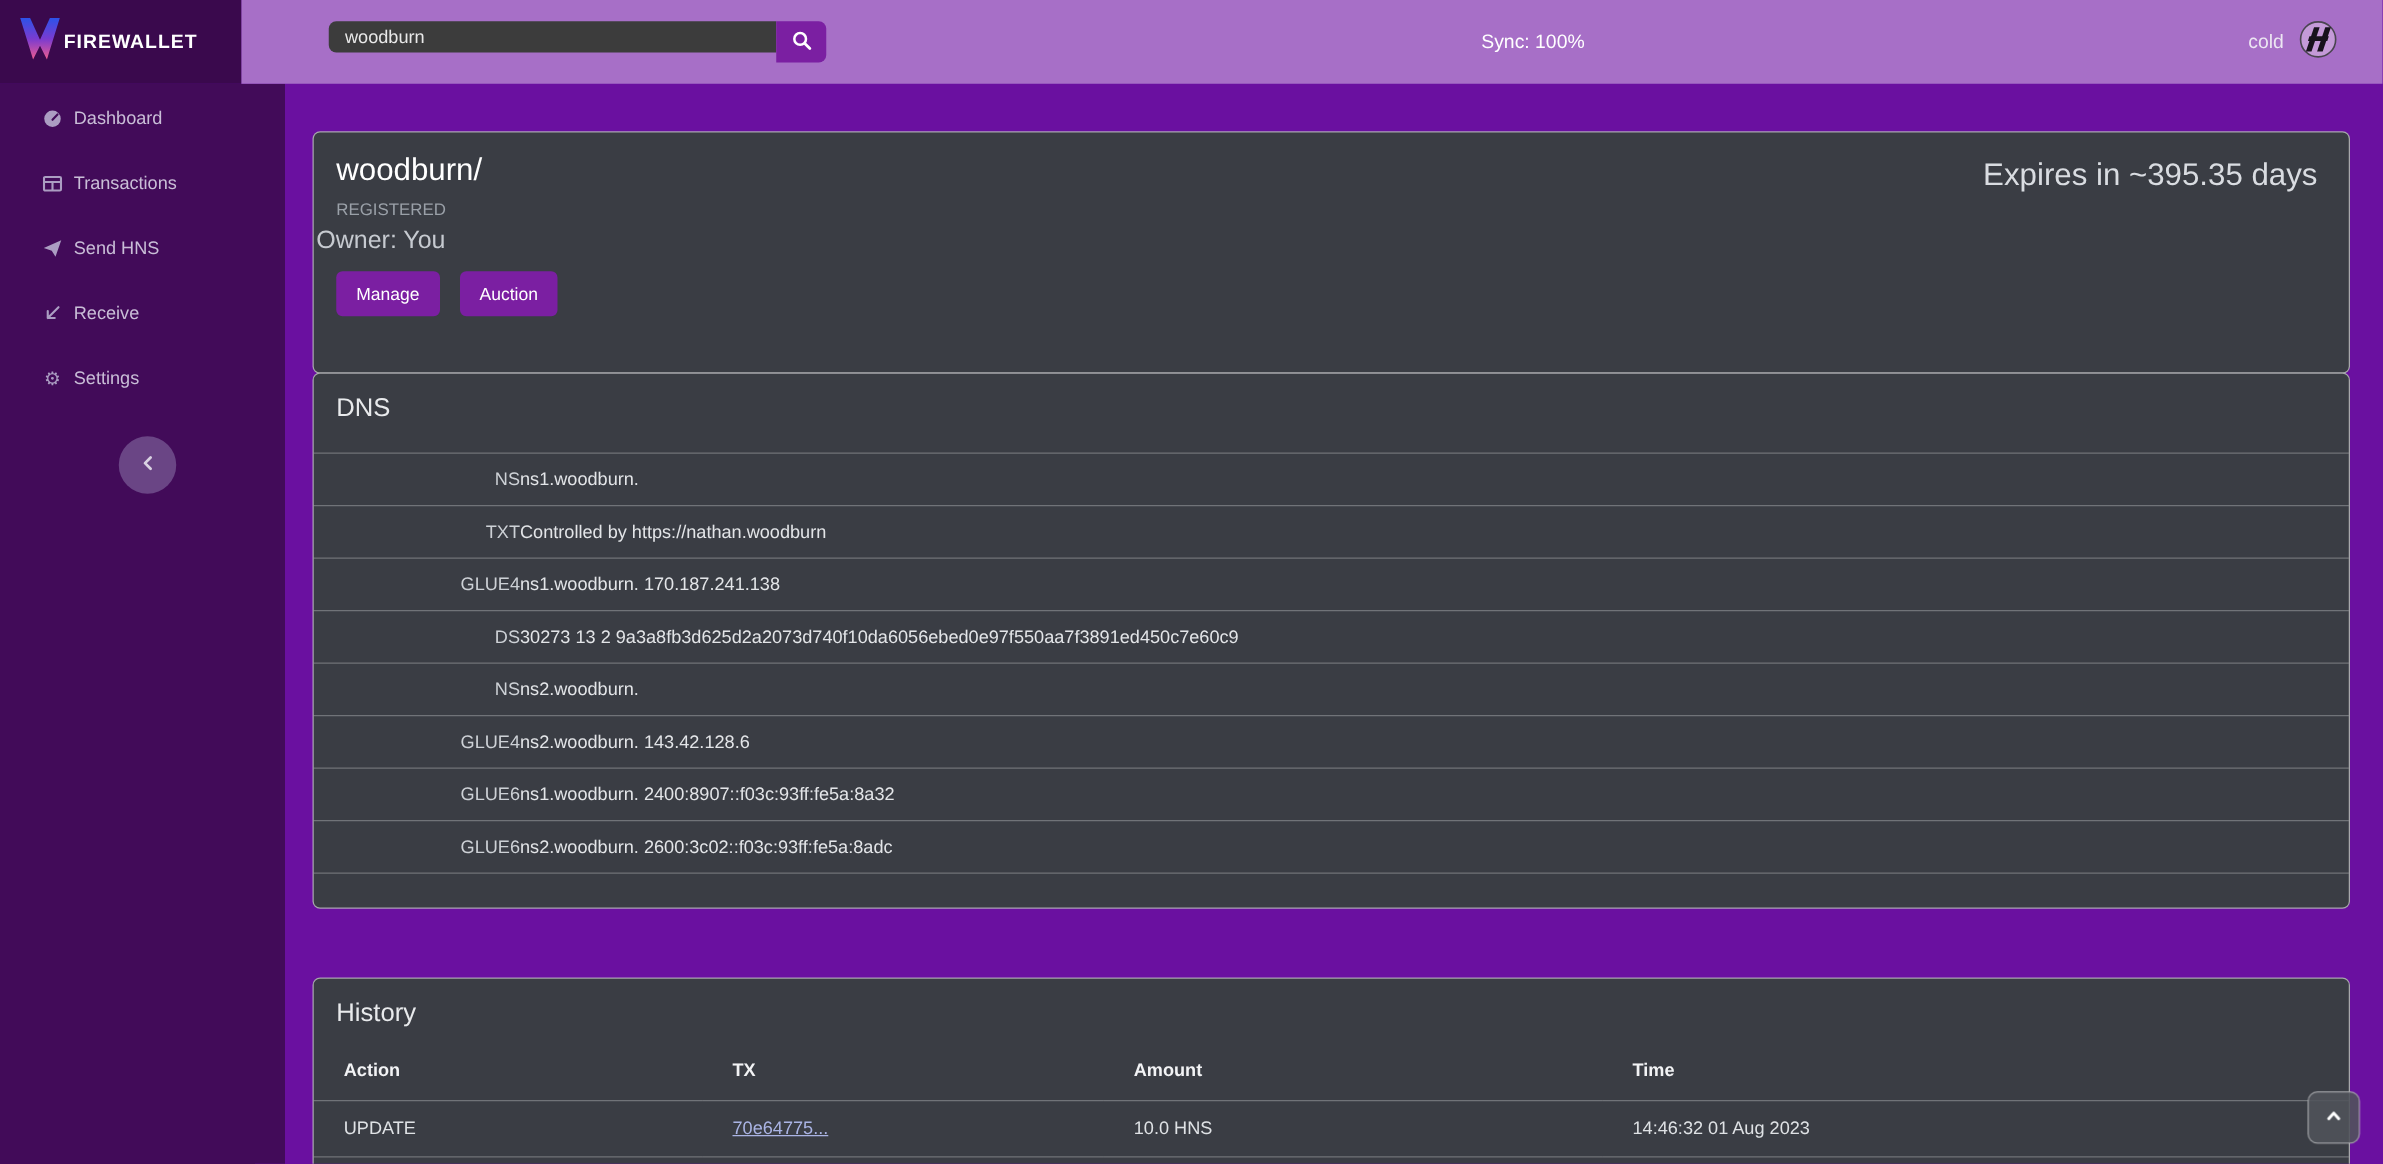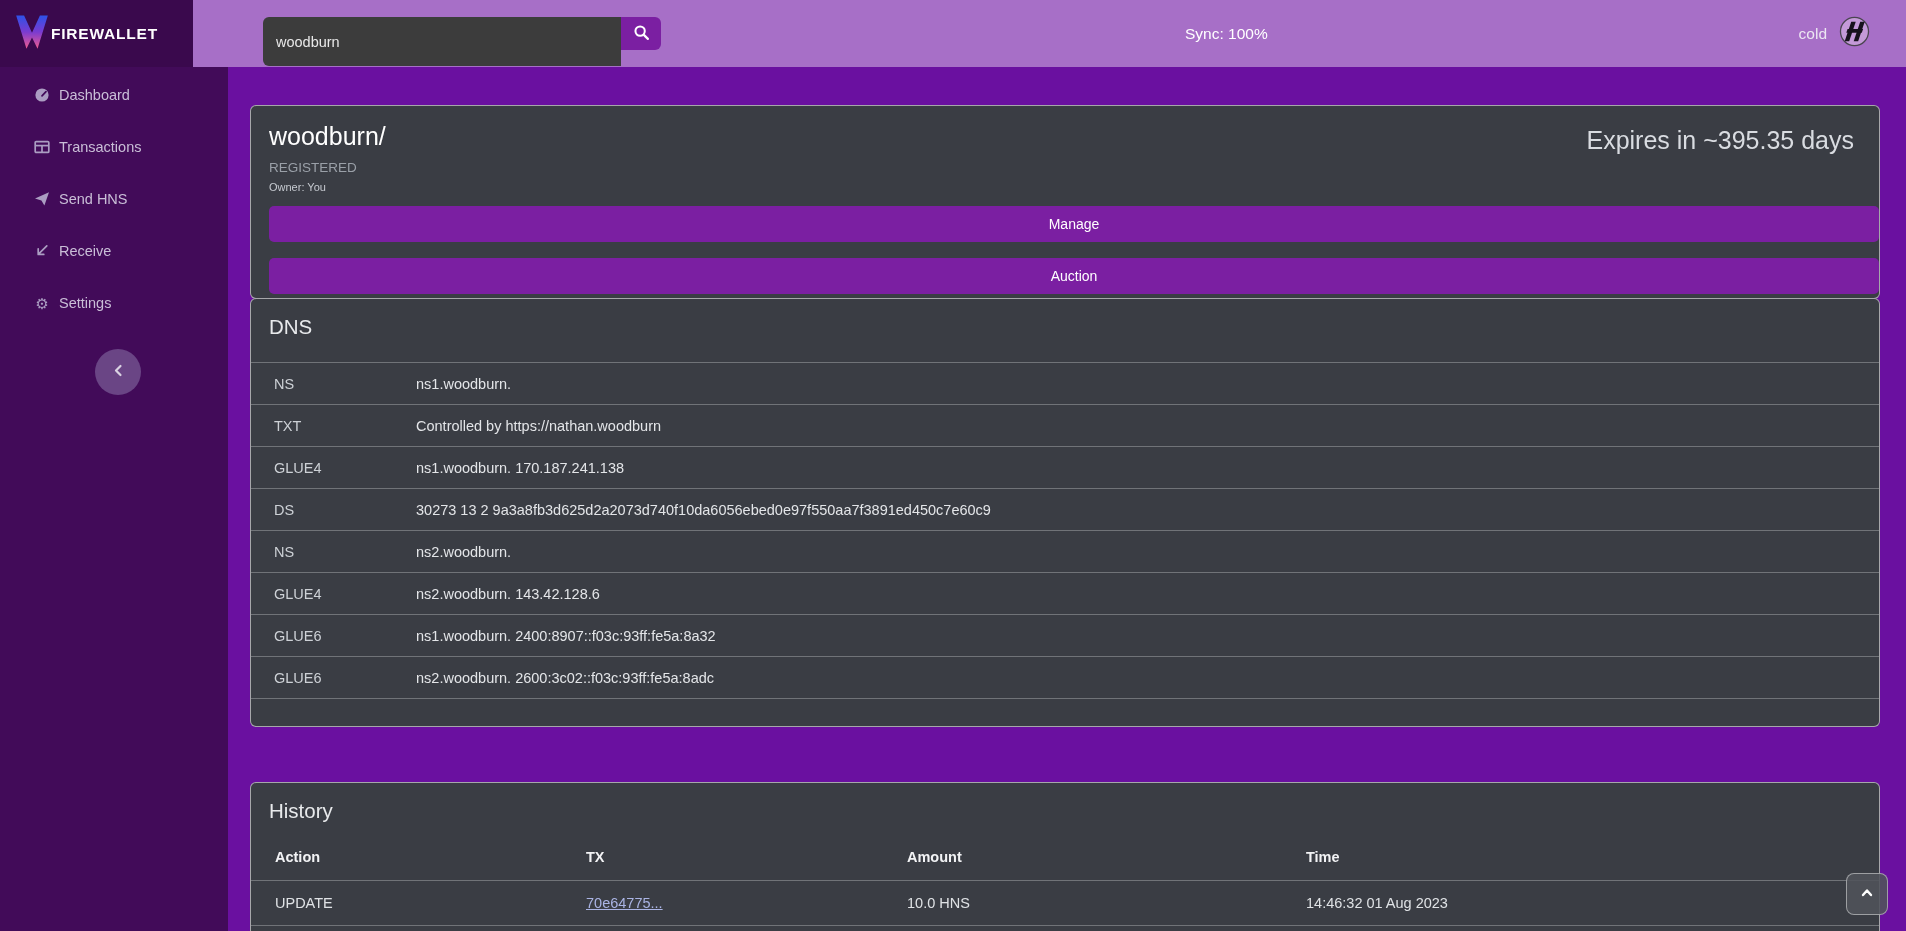--- a/index.html
+++ b/index.html
@@ -5,21 +5,21 @@
   * { margin:0; padding:0; box-sizing:border-box; }
   html,body { width:1906px; height:931px; overflow:hidden; font-family:"Liberation Sans", sans-serif; background:#6a10a0; }
 
   
   .brand-block { position:absolute; left:0; top:0; width:193px; height:67px; background:#3a094d; z-index:30; display:flex; align-items:center; padding-left:13px; }
   .brand-name { color:#ffffff; font-size:15.5px; font-weight:bold; letter-spacing:0.8px; }
 
   
   .topbar { position:absolute; left:193px; right:0; top:0; height:67px; background:#a76fc7; z-index:20; }
   .search-wrap { position:absolute; left:70px; top:17px; height:33px; display:flex; }
-  .search-input { width:358px; height:49px; background:#3c3c3c; border:none; outline:none; border-radius:6px 0 0 6px; color:#e9e9e9; font-size:14.5px; padding:0 13px; font-family:inherit; }
+  .search-input { width:358px; height:25px; background:#3c3c3c; border:none; outline:none; border-radius:6px 0 0 6px; color:#e9e9e9; font-size:14.5px; padding:0 13px; font-family:inherit; }
   .search-btn { width:40px; height:33px; background:#7b1fa2; border:none; border-radius:0 6px 6px 0; cursor:pointer; display:flex; align-items:center; justify-content:center; }
   .sync-label { position:absolute; left:992px; top:0; line-height:67px; color:#ffffff; font-size:15.5px; }
   .topbar-right { position:absolute; right:36px; top:0; height:67px; display:flex; align-items:center; gap:12px; }
   .wallet-name { color:#ece6f2; font-size:15.5px; }
 
   
   .sidebar { position:absolute; left:0; top:67px; width:228px; bottom:0; background:#420b59; z-index:10; padding-top:2px; }
   .side-item { height:52px; display:flex; align-items:center; padding-left:34px; gap:9px; color:#c9bed7; font-size:14.5px; cursor:pointer; }
   .side-item .ic { width:16px; height:16px; color:#ab9dc2; display:flex; align-items:center; justify-content:center; flex:none; }
   .gear-glyph { font-size:15px; line-height:1; color:#ab9dc2; }
@@ -28,29 +28,29 @@
   
   .main { position:absolute; left:228px; top:67px; right:0; bottom:0; background:#6a10a0; overflow:hidden; }
   .card { position:absolute; left:22px; right:26px; background:#3a3d44; border:1px solid rgba(255,255,255,0.55); border-radius:6px; }
   #domain-card { top:38px; height:194px; }
   #dns-card { top:231px; height:429px; }
   #history-card { top:715px; height:290px; }
 
   
   .dc-title { margin:16px 0 0 18px; font-size:25px; color:#ffffff; font-weight:400; }
   .dc-status { margin:9px 0 0 18px; font-size:13.5px; color:#9aa0a8; }
-  .dc-owner { margin:6px 0 0 18px; font-size:11px; color:#c6cad0; }
-  .dc-buttons { margin:13px 0 0 18px; display:flex; gap:16px;flex-direction:column; }
+  .dc-owner { margin:6px 0 0 2px; font-size:20px; color:#c6cad0; }
+  .dc-buttons { margin:13px 0 0 18px; display:flex; gap:16px; }
   .btn { background:#7b1fa2; color:#ffffff; border:none; border-radius:5px; font-size:14px; padding:10px 16px; cursor:pointer; font-family:inherit; }
   .dc-expiry { position:absolute; top:20px; right:25px; font-size:25px; color:#d9dce1; }
 
   
   .card-title { margin:16px 0 0 18px; font-size:20.5px; color:#e8eaec; font-weight:400; }
   .dns-table { margin-top:23px; border-bottom:1px solid rgba(255,255,255,0.28); }
-  .dns-row { display:flex; align-items:center; height:42px; border-top:1px solid rgba(255,255,255,0.28); padding-left:23px; font-size:14.5px; }
+  .dns-row { display:flex; align-items:center; height:42px; border-top:1px solid rgba(255,255,255,0.28); padding-left:23px; font-size:14.5px;text-align:right; }
   .dns-type { width:142px; color:#cdd1d6; flex:none; }
   .dns-value { color:#e3e5e8; white-space:nowrap; }
 
   
   .hist-table { margin-top:20px; width:100%; border-collapse:collapse; table-layout:fixed; }
   .hist-table th { text-align:left; font-size:14.5px; font-weight:bold; color:#f2f3f5; padding:6px 0 15px 24px; border-bottom:1px solid rgba(255,255,255,0.28); }
   .hist-table td { font-size:14.5px; color:#dfe2e5; padding:14px 0 14px 24px; border-bottom:1px solid rgba(255,255,255,0.28); white-space:nowrap; }
   .tx-link { color:#aab4e4; text-decoration:underline; cursor:pointer; }
 
   

